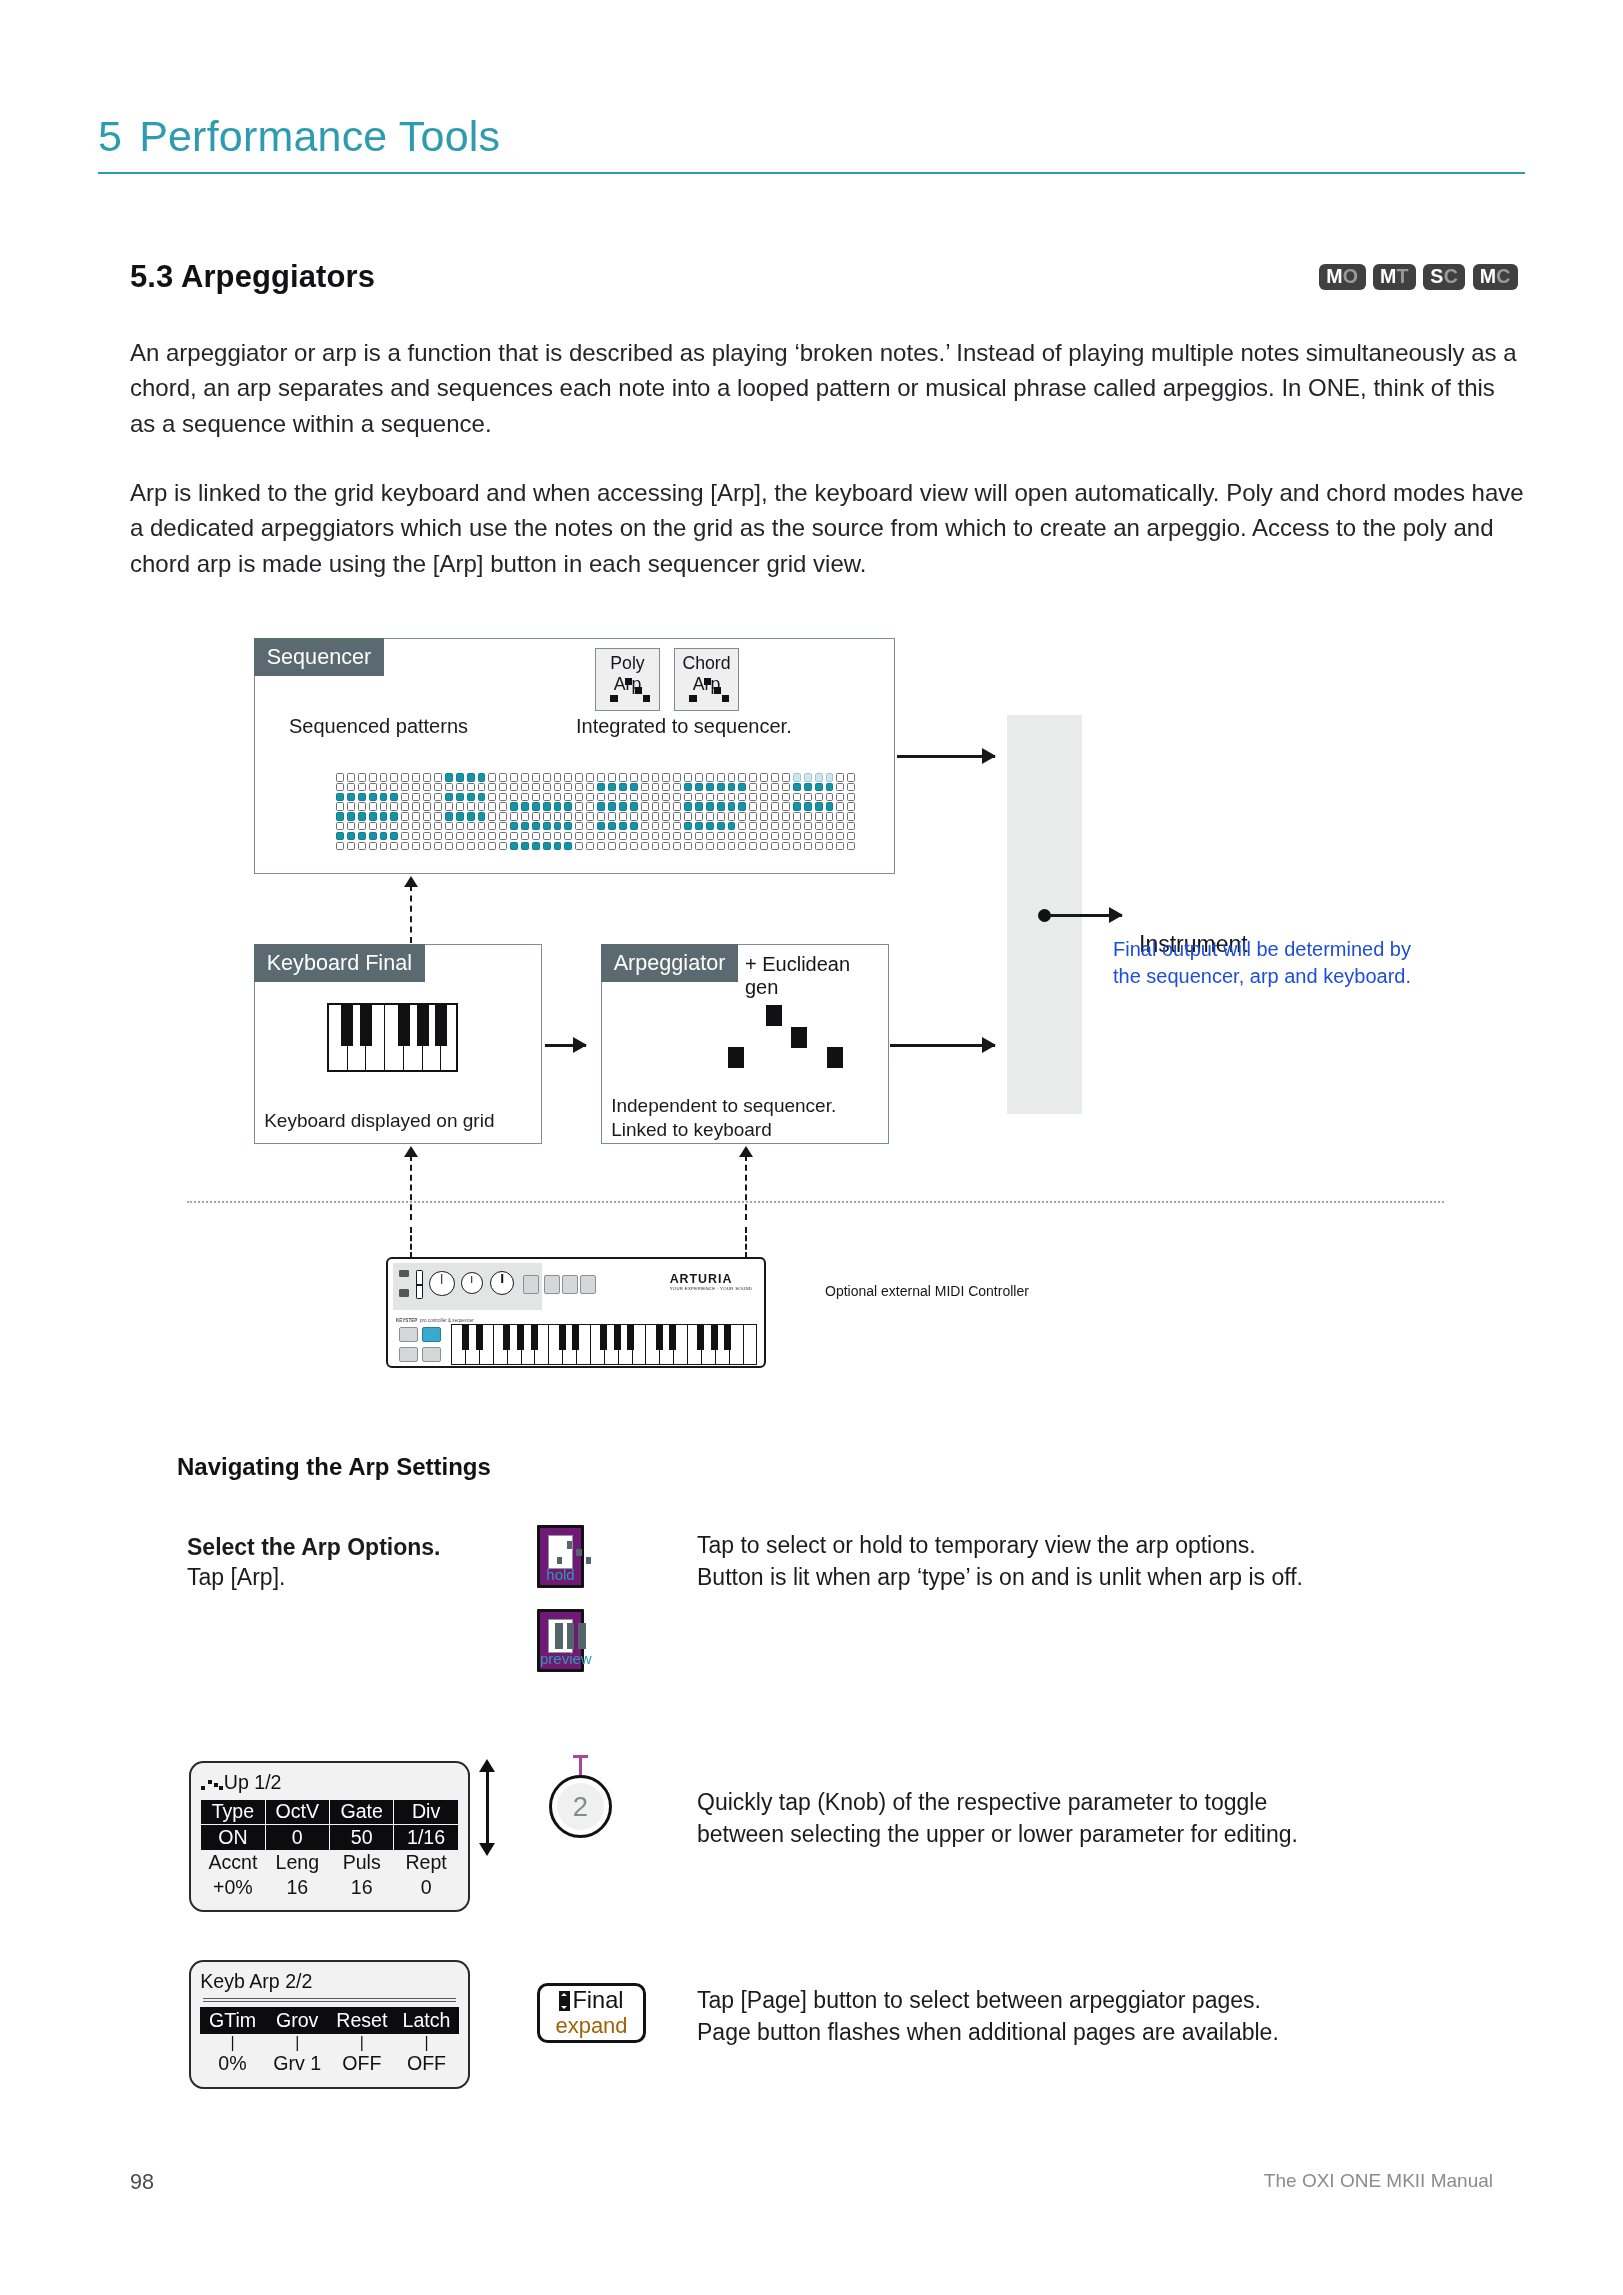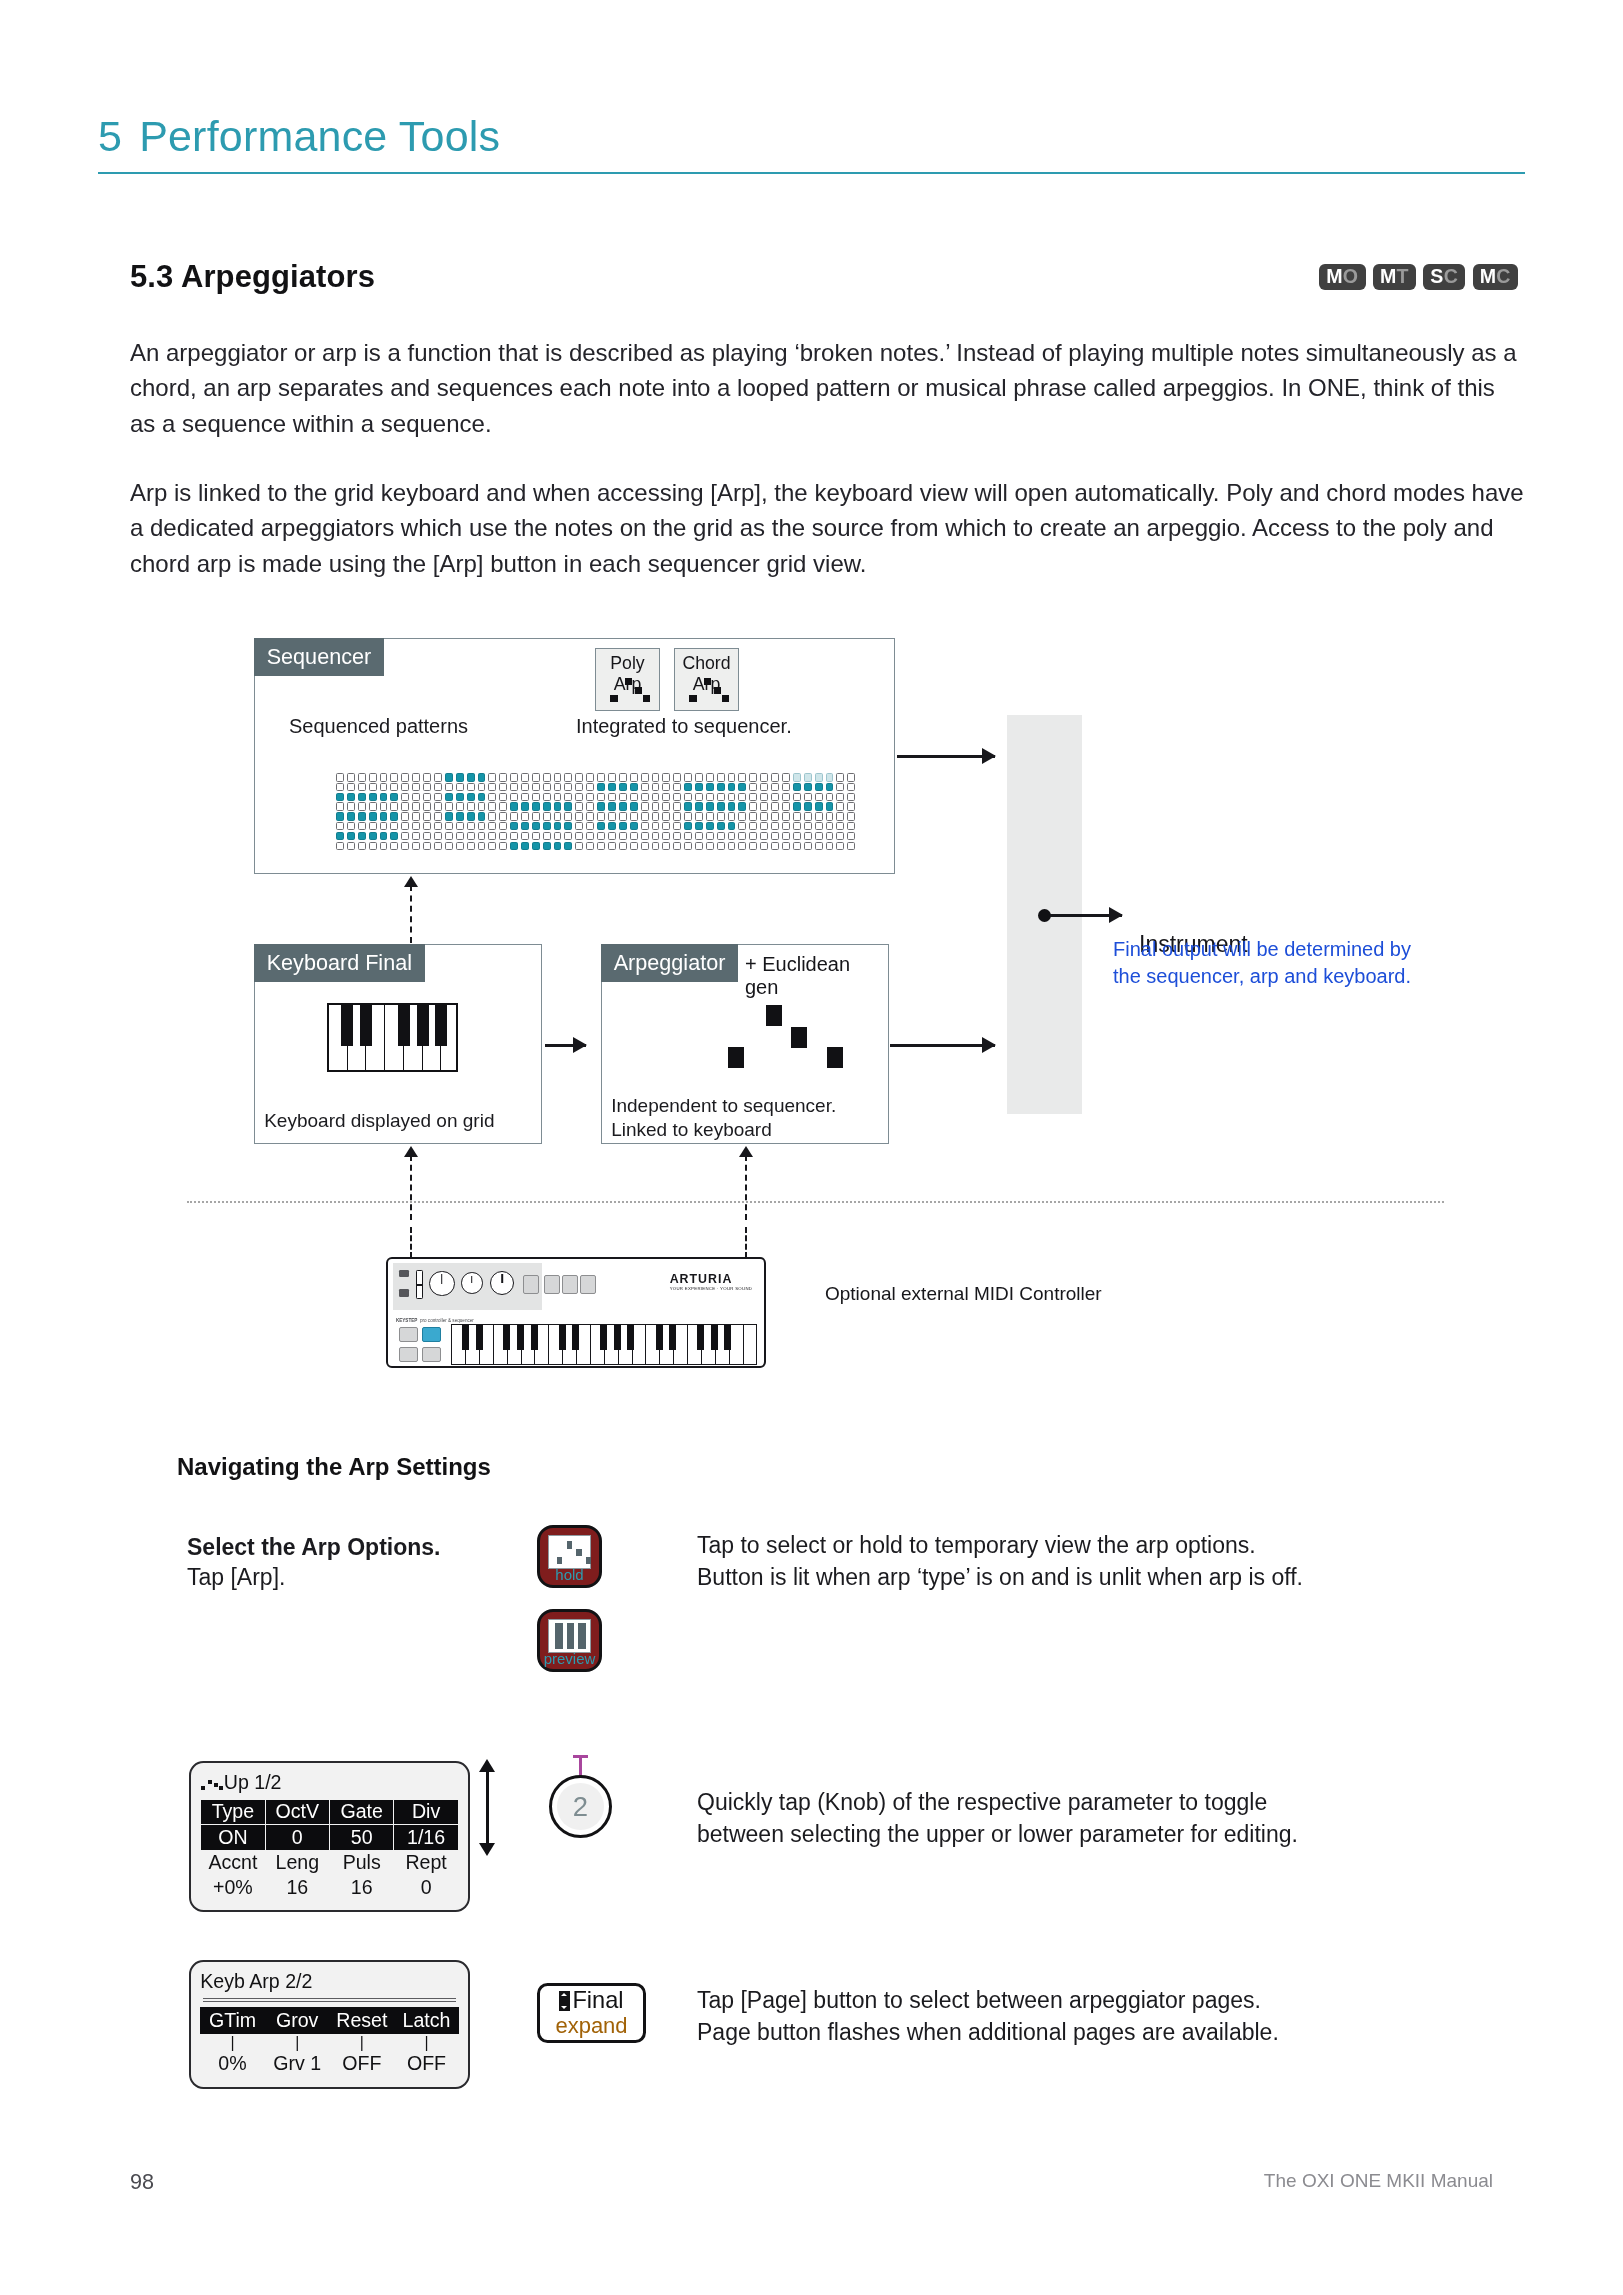--- a/index.html
+++ b/index.html
@@ -160,33 +160,33 @@
     position:absolute; right:11.8px; top:13px; font-size:12.4px; font-weight:bold; letter-spacing:1px; color:#17171b;
   }
   #midi-brand small { display:block; font-size:4.3px; font-weight:normal; letter-spacing:0.3px; text-align:right; }
   #midi-keystep { position:absolute; left:7.9px; top:56px; font-size:7.9px; font-weight:bold; letter-spacing:0.4px; color:#17171b; }
   #midi-keystep span { font-weight:normal; font-size:4.6px; letter-spacing:0; color:#4b4c50; }
   #midi-keys { position:absolute; left:63px; top:65px; width:306px; height:41px; border:1px solid #17171b; background:#ffffff; box-sizing:border-box; }
   #midi-keys .wk { position:absolute; top:0; bottom:0; border-right:0.8px solid #17171b; box-sizing:border-box; }
   #midi-keys .bk { position:absolute; top:0; width:7.2px; height:25px; background:#111114; }
   .mk-slider { position:absolute; width:11.8px; height:41px; border:1px solid #17171b; border-radius:1.3px; background:#fff; }
   .mk-slider::after { content:""; position:absolute; left:-0.7px; right:-0.7px; top:48%; height:2px; background:#17171b; }
-  #midi-note { position:absolute; left:825px; top:1283px; font-size:19px; color:#17171b; }
+  #midi-note { position:absolute; left:825px; top:1283px; font-size:14px; color:#17171b; }
 
   
   #nav-heading { position:absolute; left:177px; top:1453px; font-size:24px; font-weight:bold; color:#121214; }
 
   .nav-left { position:absolute; font-size:23px; color:#1b1b1f; line-height:1.32; }
   .nav-left b { font-weight:bold; }
   .nav-right { position:absolute; font-size:23px; color:#1b1b1f; line-height:1.38; }
   .nav-right u { text-decoration:underline; }
 
   .oxibtn {
-    position:absolute; width:65px; height:63px;
-    border:3.3px solid #121214; border-radius:16px; background:#7f1d1d; box-sizing:border-box;
+    position:absolute; width:47px; height:63px;
+    border:3.3px solid #121214; border-radius:1px; background:#701a75; box-sizing:border-box;
   }
   .oxibtn .face {
     position:absolute; left:7.9px; right:7.9px; top:6.5px; height:34px;
     border:1px solid #8e9aa0; background:#ffffff; box-sizing:border-box;
   }
   .oxibtn .sub {
     position:absolute; left:0; right:0; bottom:3.3px; text-align:center;
     color:#2d9bb0; font-size:15px; line-height:1;
   }
   .oxibtn i { position:absolute; background:#55656c; display:block; }

